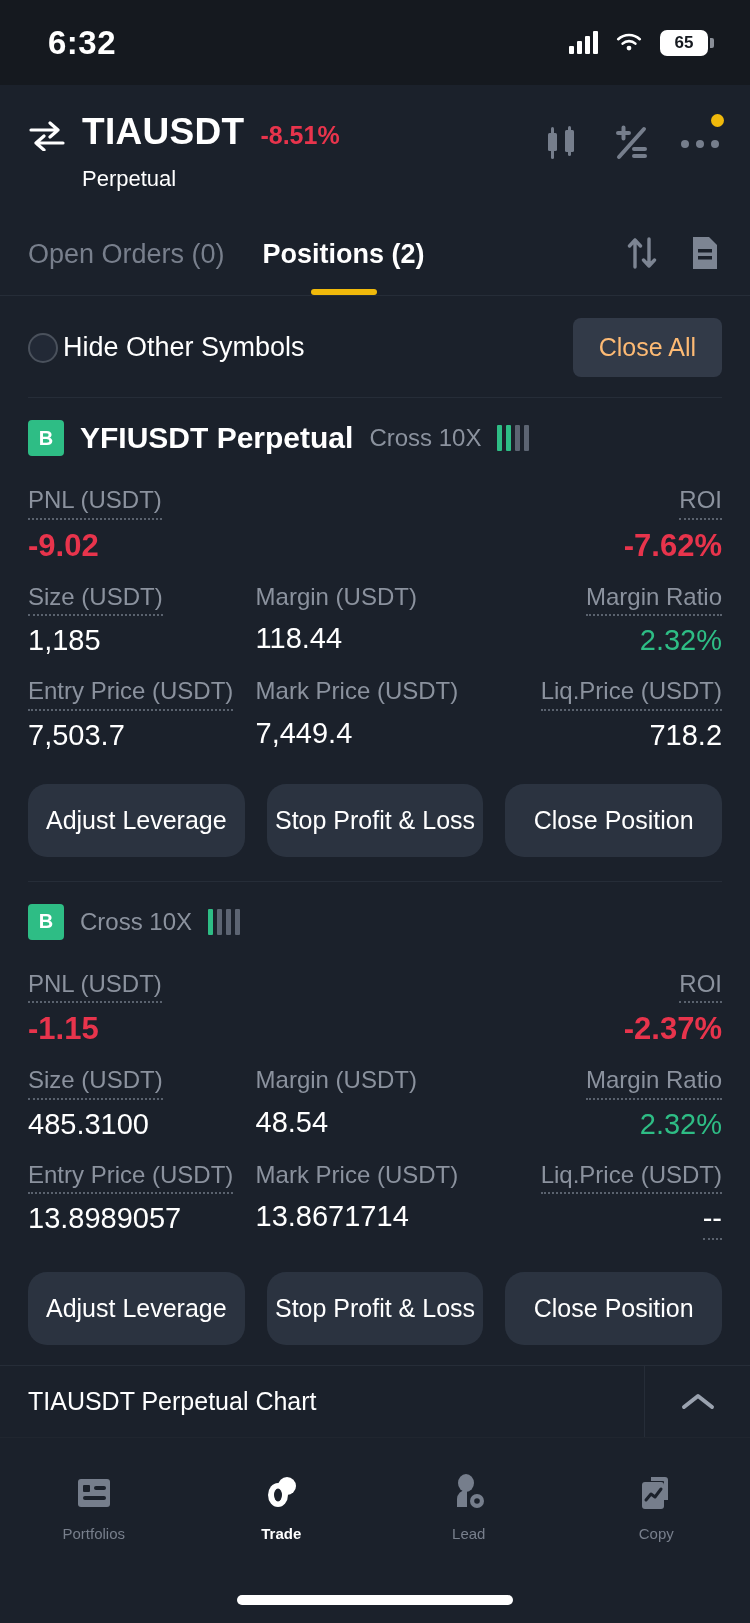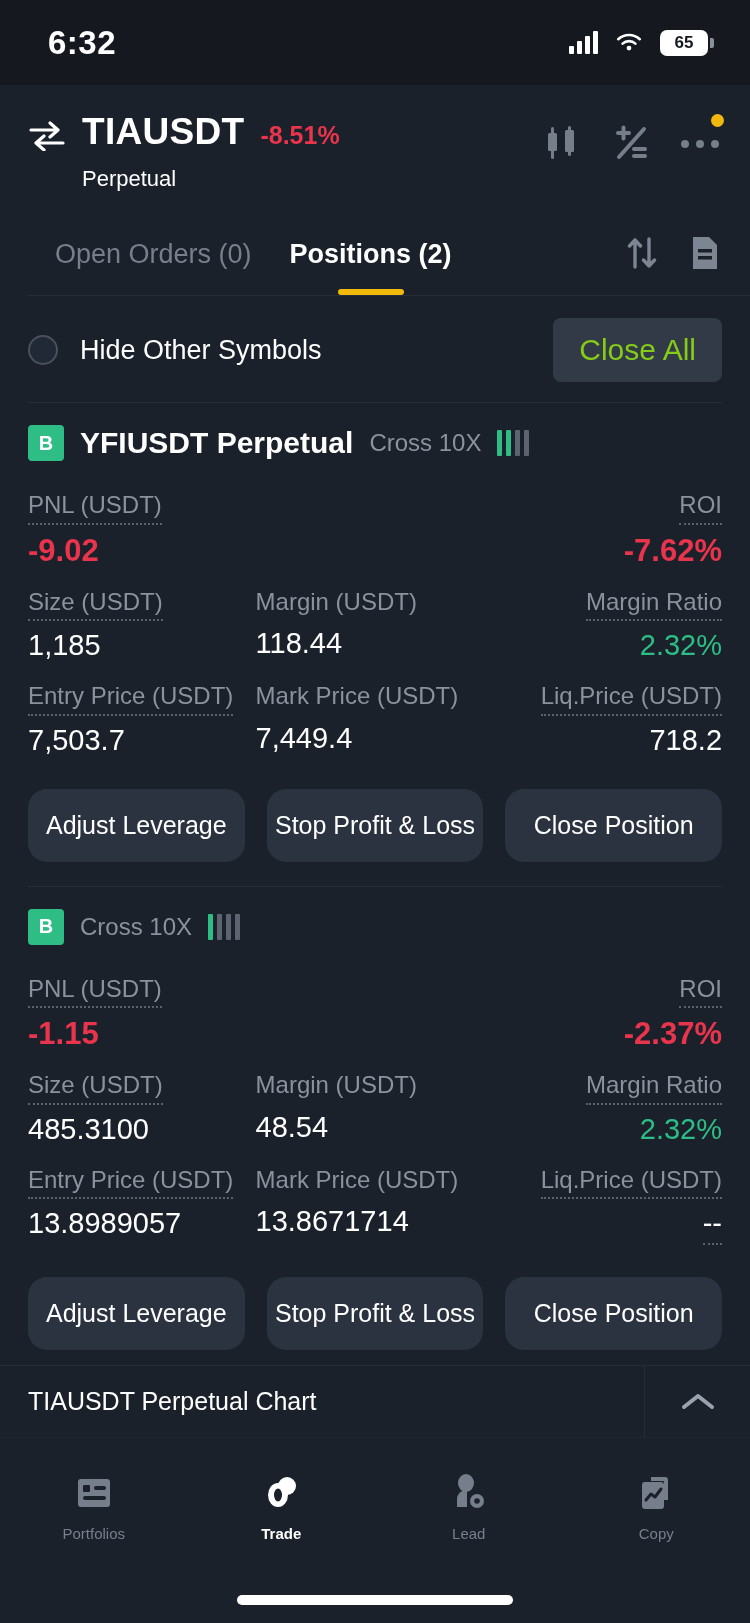--- a/index.html
+++ b/index.html
@@ -72,21 +72,20 @@
   }
 
   
   .tabs-row{
     flex:0 0 auto;
     display:flex; align-items:center; justify-content:space-between;
     padding:0 30px 0 28px;
     height:82px;
     border-bottom:1px solid #262d38;
     background:#1b212b;
-    margin-left:27px;
   }
   .tabs{ display:flex; align-items:flex-end; gap:38px; height:100%; }
   .tab{
     position:relative; display:flex; align-items:center;
     height:100%; cursor:pointer;
   }
   .tab span{ font-size:27px; color:#787f8c; }
   .tab.active span{ color:#ffffff; font-weight:600; }
   .tab.active::after{
     content:""; position:absolute; bottom:0; left:50%;
@@ -94,29 +93,29 @@
     width:66px; height:6px; border-radius:3px; background:#f0b90b;
   }
   .tab-icons{ display:flex; align-items:center; gap:32px; }
 
   
   .hide-row{
     flex:0 0 auto;
     display:flex; align-items:center; justify-content:space-between;
     padding:22px 28px 20px 28px;
   }
-  .hide-left{ display:flex; align-items:center; gap:22px; }
+  .hide-left{ display:flex; align-items:center; gap:5px; }
   .radio{
     width:30px; height:30px; border-radius:50%;
     border:2px solid #4a515c; background:#222936;
   }
   .hide-label{ color:#ffffff; font-size:27px; }
   .close-all{
-    background:#323a48; color:#84cc16;
-    font-size:30px; border:none; border-radius:8px;
+    background:#323a48; color:#fdba74;
+    font-size:25px; border:none; border-radius:8px;
     padding:15px 26px; cursor:pointer;
     font-family:"Liberation Sans", sans-serif;
   }
 
   
   .content{ flex:1 1 auto; overflow:hidden; }
 
   .pos-card{ padding:0 28px; }
   .pos-sep{ height:1px; background:#262d38; margin:0 28px; }
 

